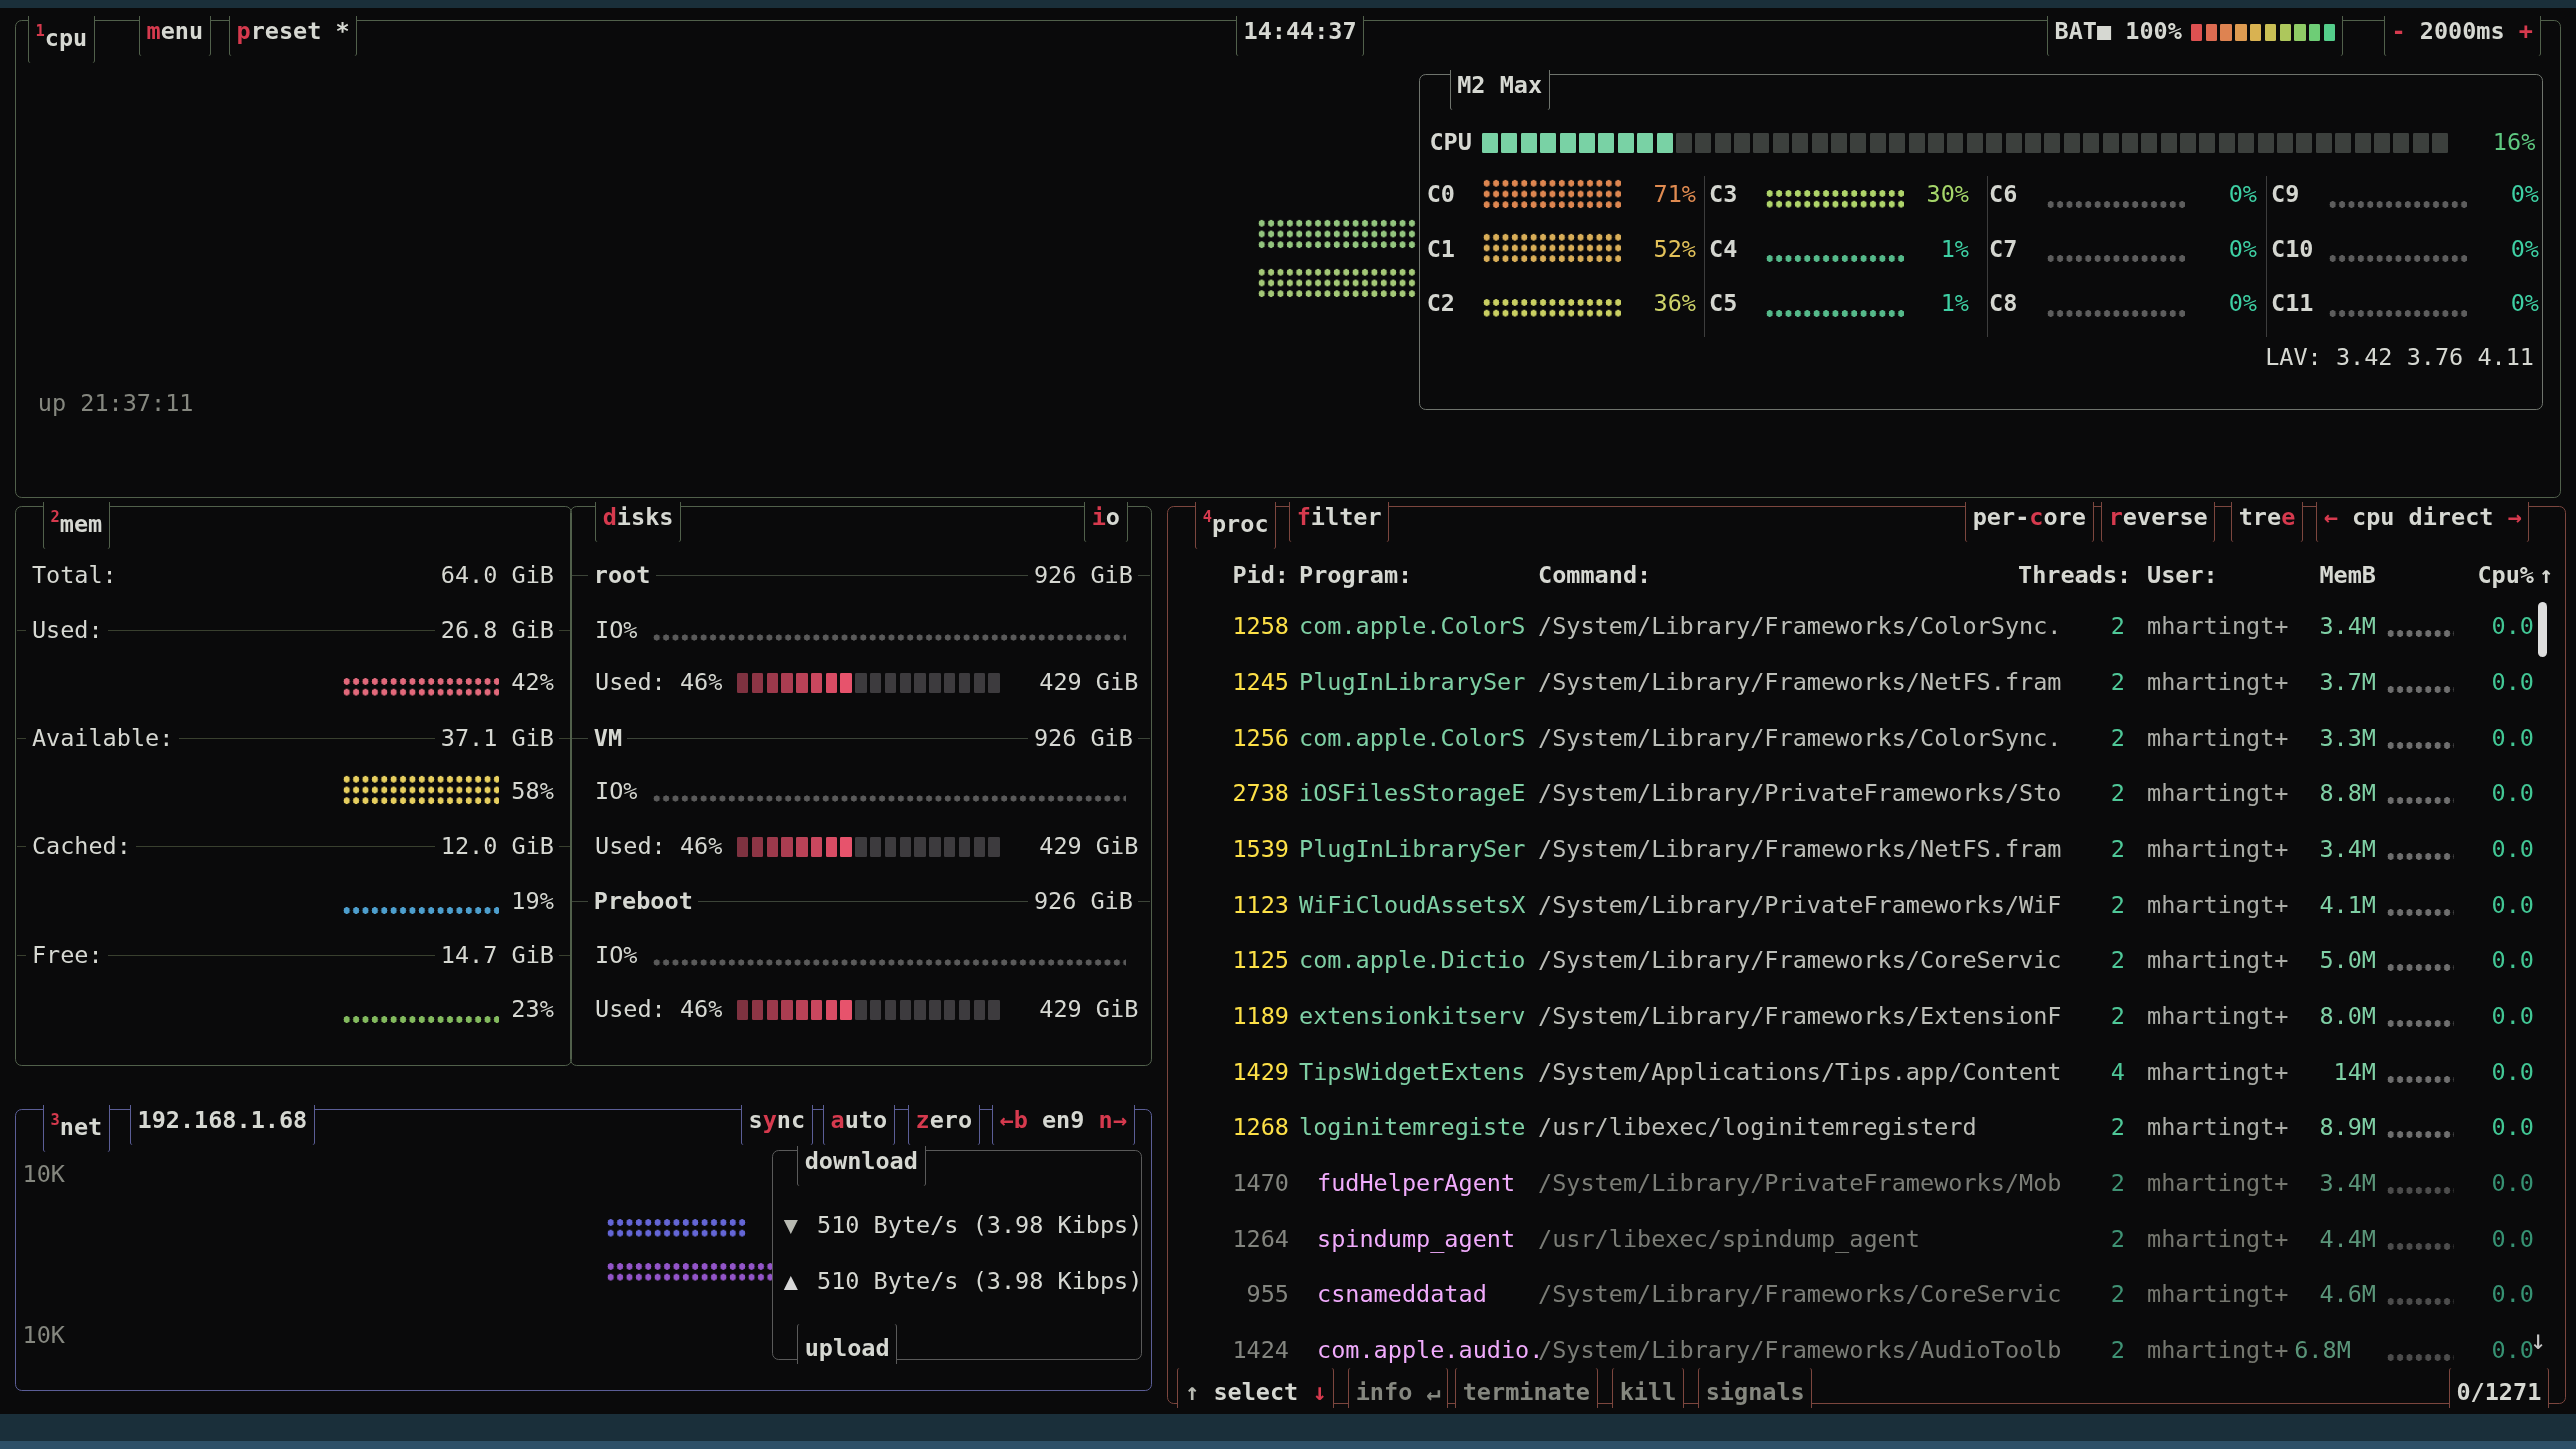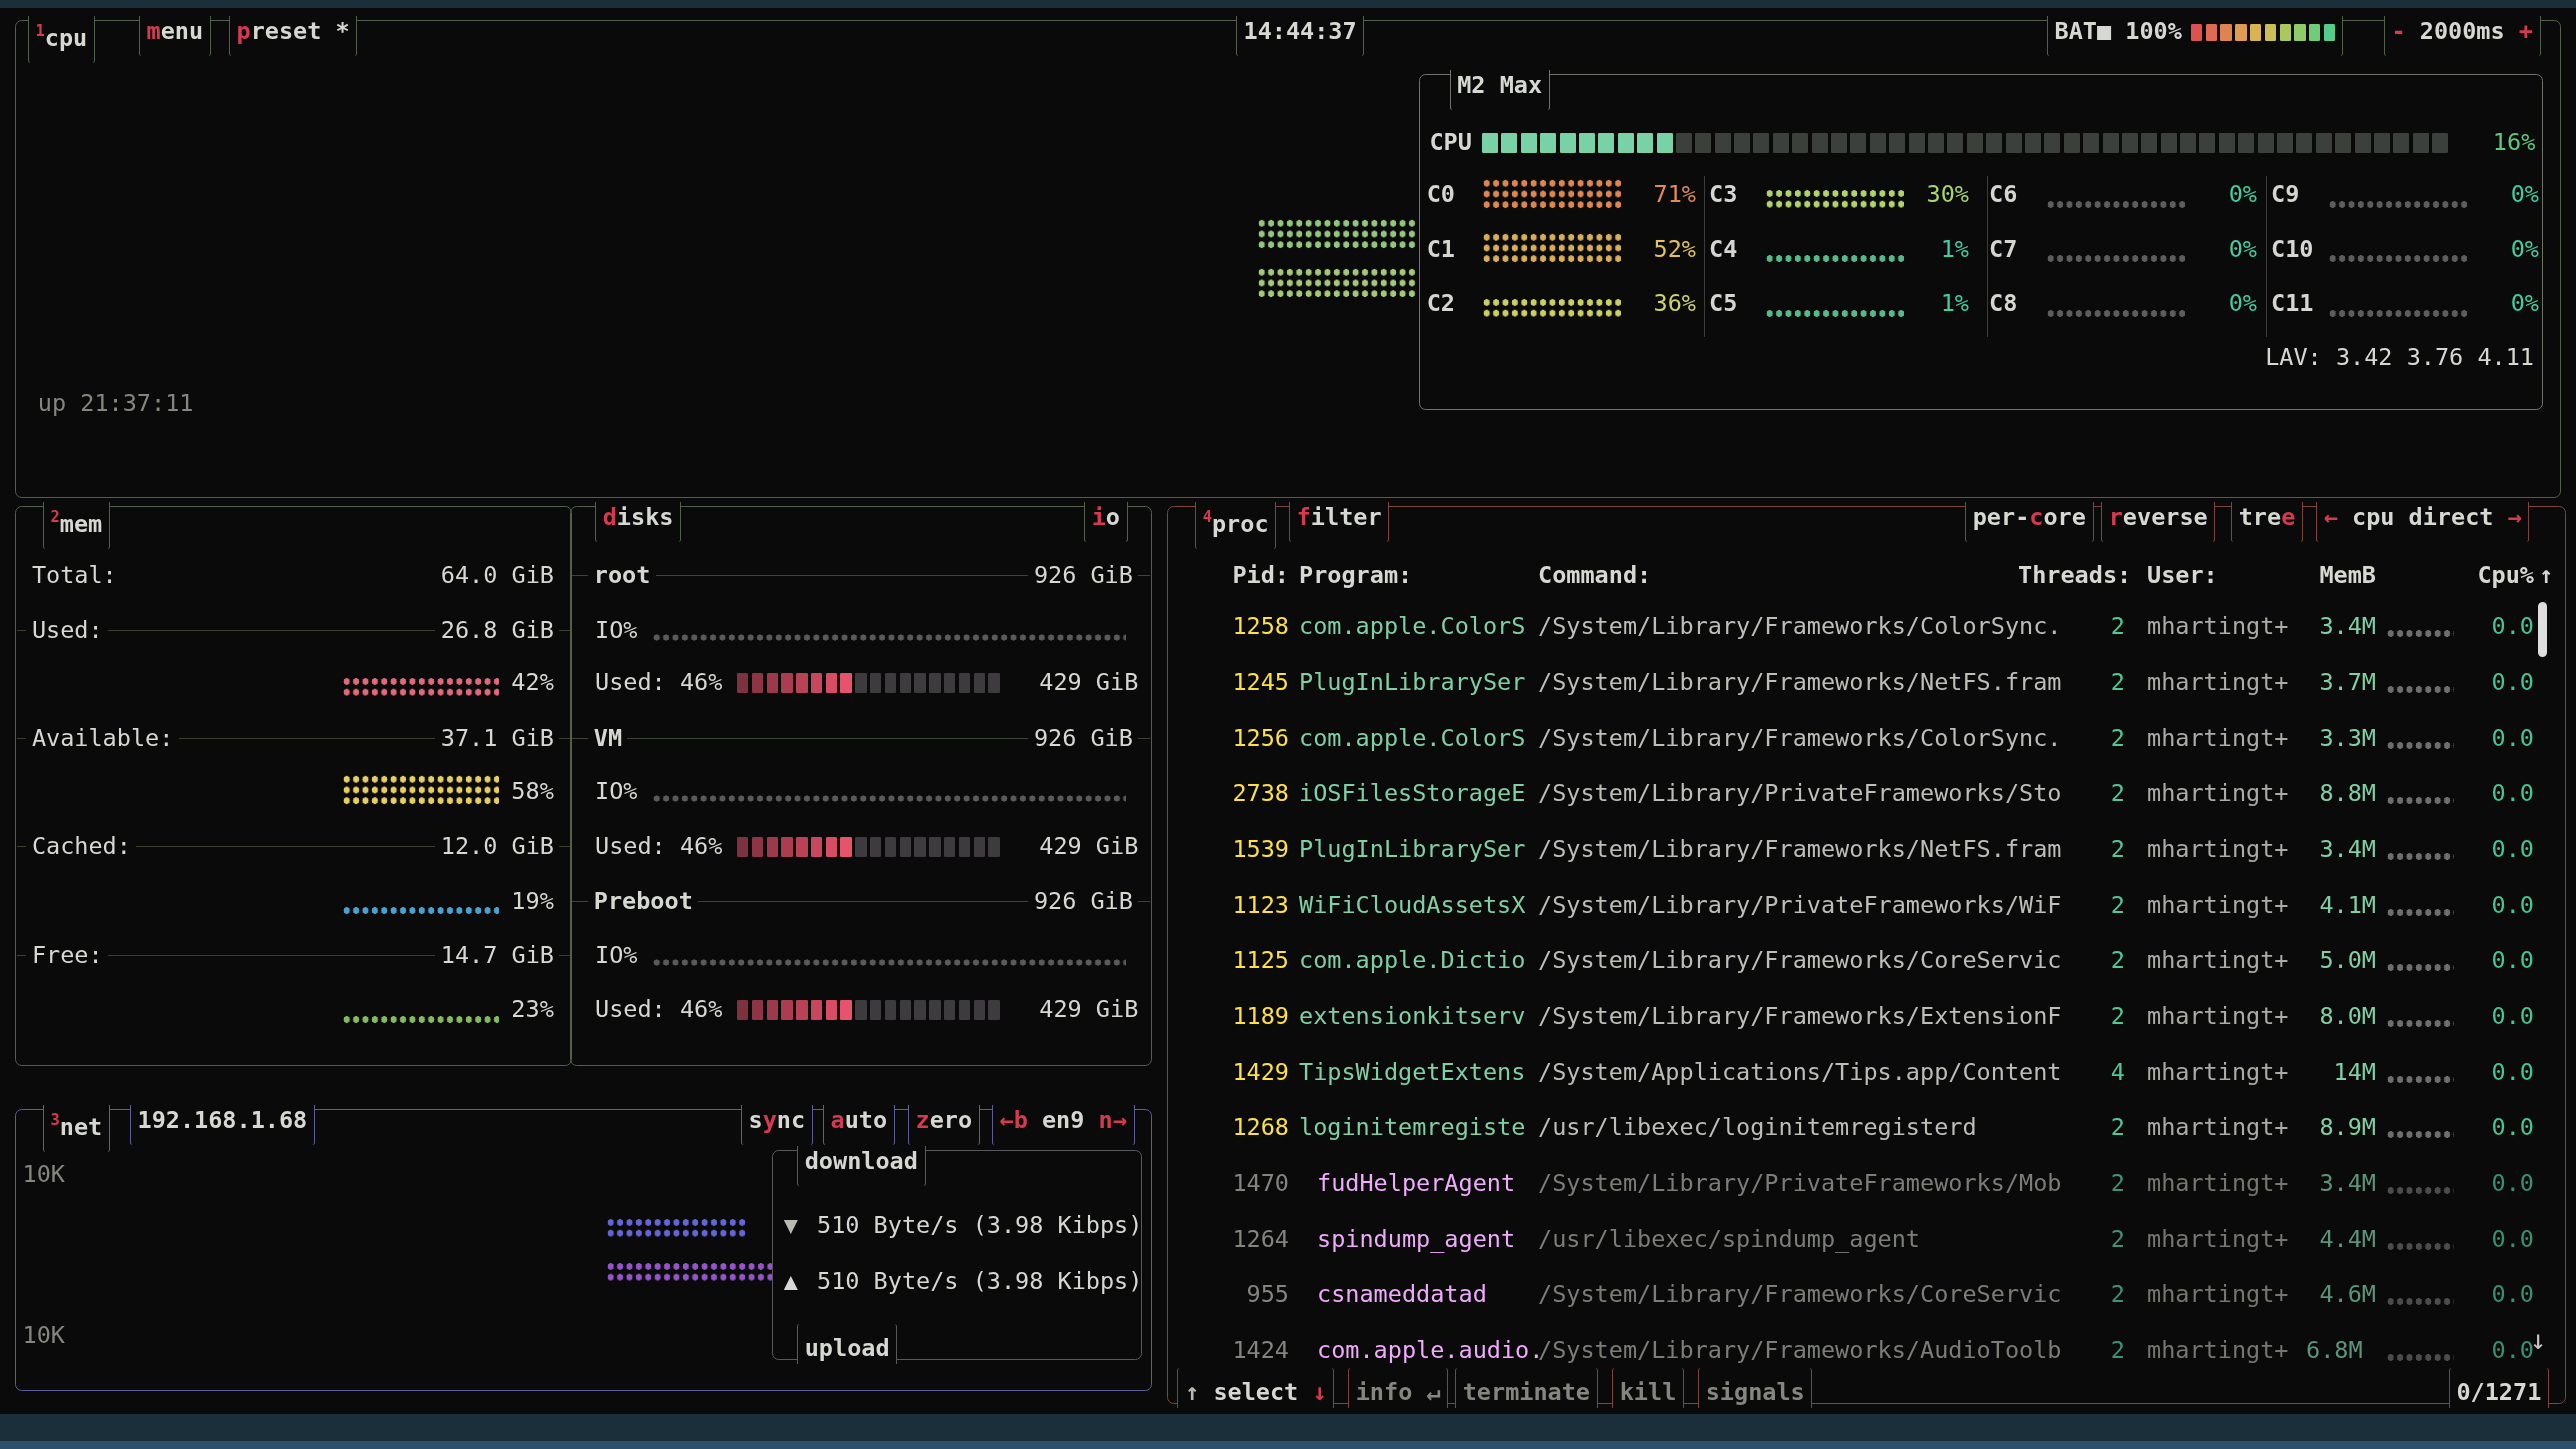--- a/index.html
+++ b/index.html
@@ -467,21 +467,21 @@
           <span class="memv" style="left: 1101px; width: 107px; text-align: right;">4.6M</span>
           <span class="cpuv" style="left: 1265px; width: 101px; text-align: right;">0.0</span>
           <div class="dots" style="left: 1218px; width: 68px; position: absolute; background-image: radial-gradient(circle, rgb(76, 76, 76) 0px, rgb(76, 76, 76) 3px, transparent 3.4px); background-size: 9.4px 8.7px; background-position: 0px 100%; background-repeat: repeat; height: 8.7px; top: 17px;"></div>
         </div>
         <div class="prow dim" style="top: 829px;">
           <span class="pid" style="left: 14px; width: 107px; text-align: right;">1424</span>
           <span class="prog" style="left: 131px;">com.apple.audio.</span>
           <span class="cmd" style="left: 370px;">/System/Library/Frameworks/AudioToolb</span>
           <span class="thr" style="left: 850px; width: 107px; text-align: right;">2</span>
           <span class="usr" style="left: 979px;">mhartingt+</span>
-          <span class="memv" style="left: 1101px; width: 107px; text-align: left; padding-left: 37px;">6.8M</span>
+          <span class="memv" style="left: 1101px; width: 107px; text-align: center;">6.8M</span>
           <span class="cpuv" style="left: 1265px; width: 101px; text-align: right;">0.0</span>
           <div class="dots" style="left: 1218px; width: 68px; position: absolute; background-image: radial-gradient(circle, rgb(76, 76, 76) 0px, rgb(76, 76, 76) 3px, transparent 3.4px); background-size: 9.4px 8.7px; background-position: 0px 100%; background-repeat: repeat; height: 8.7px; top: 17px;"></div>
         </div>
       </div>
     <div id="scrollbar"></div>
     <div id="scroll-down">↓</div>
 
     <span class="tab tab-b" style="left:9.4px"><span class="c-dim2">↑ </span><span class="b">select</span><span class="c-red"> ↓</span></span>
     <span class="tab tab-b" style="left:180px"><span class="c-dim">info ↵</span></span>
     <span class="tab tab-b" style="left:287px"><span class="c-dim">terminate</span></span>

